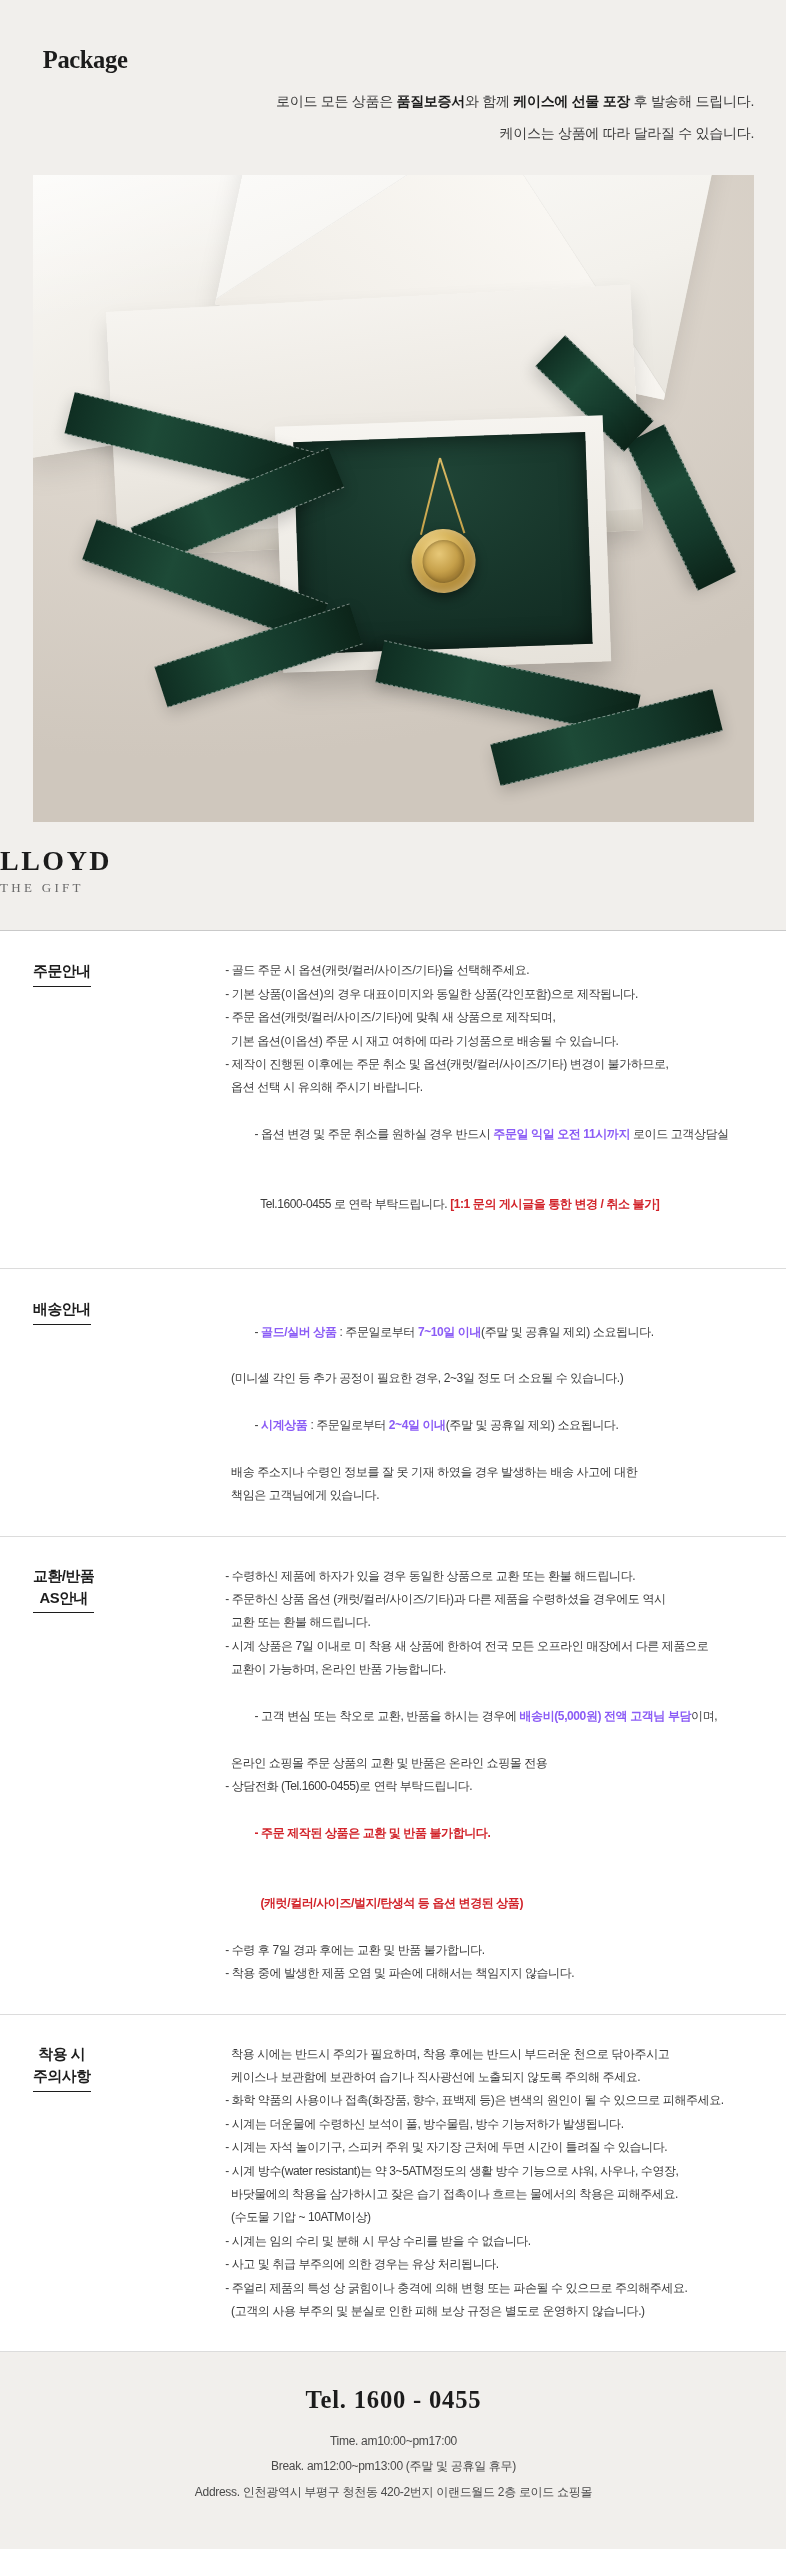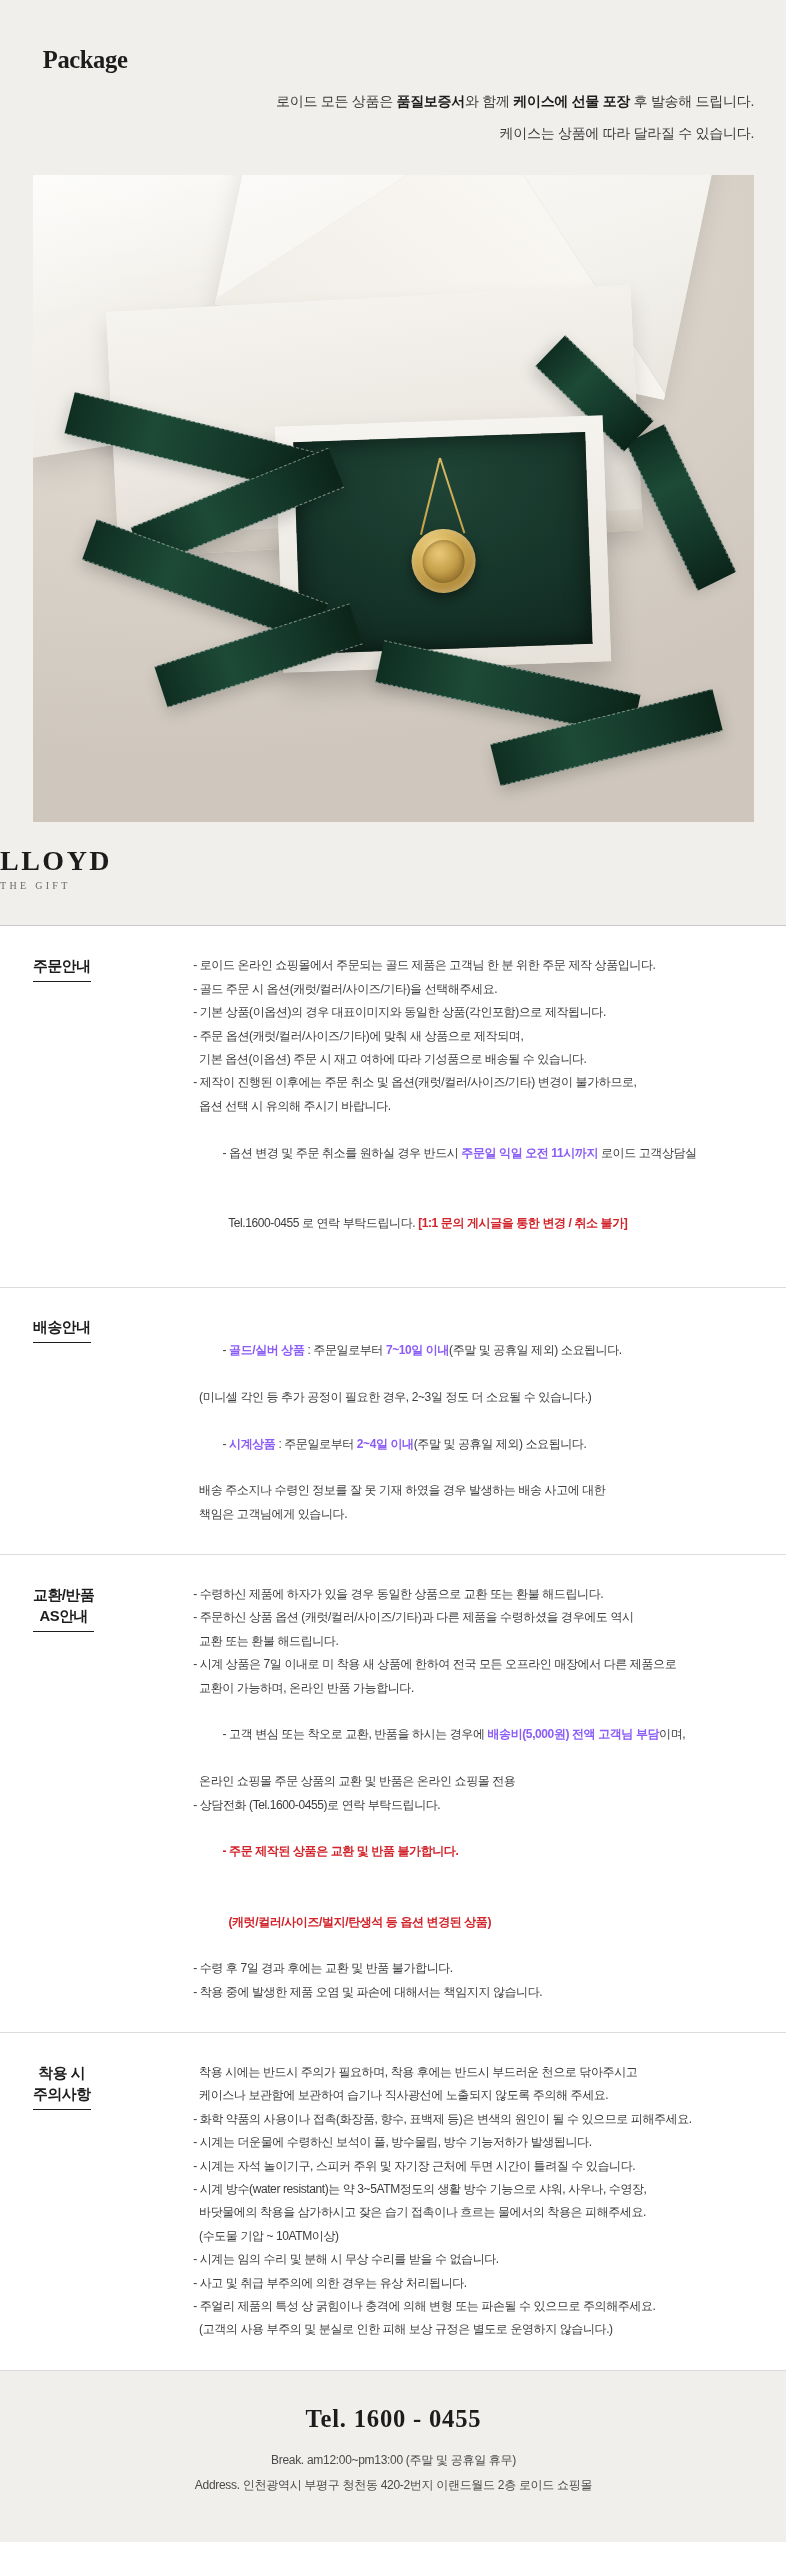--- a/index.html
+++ b/index.html
@@ -176,36 +176,37 @@
   }
   .brand-name {
     font-family: "Liberation Serif", serif;
     font-size: 28px;
     letter-spacing: 2.5px;
     color: #1c1c1c;
     font-weight: bold;
   }
   .brand-sub {
     font-family: "Liberation Serif", serif;
-    font-size: 10px;
+    font-size: 13px;
     letter-spacing: 3.3px;
     color: #6a6a6a;
     margin-top: 3.3px;
   }
 
   
   .info-area {
     width: 787px;
     background: #ffffff;
     padding: 0;
   }
   .info-block {
     display: flex;
     border-top: 0.8px solid #dcdcdc;
     padding: 28px 33px 28px 33px;
+    gap: 32px;
   }
   .info-block:first-child { border-top: 0.8px solid #c9c9c9; }
   .info-head {
     width: 152px;
     flex: 0 0 152px;
     padding-top: 1.6px;
   }
   .info-head-title {
     font-size: 14.8px;
     font-weight: bold;
@@ -301,21 +302,20 @@
     </div>
   </section>
 
   <section class="info-area">
 
     <div class="info-block">
       <div class="info-head">
         <div class="info-head-title">주문안내</div>
       </div>
       <div class="info-body">
-        <div class="line">- 로이드 온라인 쇼핑몰에서 주문되는 골드 제품은 고객님 한 분 위한 주문 제작 상품입니다.</div>
         <div class="line">- 골드 주문 시 옵션(캐럿/컬러/사이즈/기타)을 선택해주세요.</div>
         <div class="line">- 기본 상품(이옵션)의 경우 대표이미지와 동일한 상품(각인포함)으로 제작됩니다.</div>
         <div class="line">- 주문 옵션(캐럿/컬러/사이즈/기타)에 맞춰 새 상품으로 제작되며,</div>
         <div class="line">  기본 옵션(이옵션) 주문 시 재고 여하에 따라 기성품으로 배송될 수 있습니다.</div>
         <div class="line">- 제작이 진행된 이후에는 주문 취소 및 옵션(캐럿/컬러/사이즈/기타) 변경이 불가하므로,</div>
         <div class="line">  옵션 선택 시 유의해 주시기 바랍니다.</div>
         <div class="line">
           <span>- 옵션 변경 및 주문 취소를 원하실 경우 반드시 </span><b>주문일 익일 오전 11시까지</b><span> 로이드 고객상담실</span>
         </div>
         <div class="line">
@@ -389,18 +389,19 @@
         <div class="line">- 시계는 임의 수리 및 분해 시 무상 수리를 받을 수 없습니다.</div>
         <div class="line">- 사고 및 취급 부주의에 의한 경우는 유상 처리됩니다.</div>
         <div class="line">- 주얼리 제품의 특성 상 굵힘이나 충격에 의해 변형 또는 파손될 수 있으므로 주의해주세요.</div>
         <div class="line">  (고객의 사용 부주의 및 분실로 인한 피해 보상 규정은 별도로 운영하지 않습니다.)</div>
       </div>
     </div>
   </section>
 
   <footer class="footer">
     <div class="footer-tel">Tel. 1600 - 0455</div>
+    <div class="footer-line">Time. am10:00~pm17:00</div>
     <div class="footer-line">Break. am12:00~pm13:00 (주말 및 공휴일 휴무)</div>
     <div class="footer-line">Address. 인천광역시 부평구 청천동 420-2번지 이랜드월드 2층 로이드 쇼핑몰</div>
   </footer>
 
 </div>
 
 
 </body></html>

